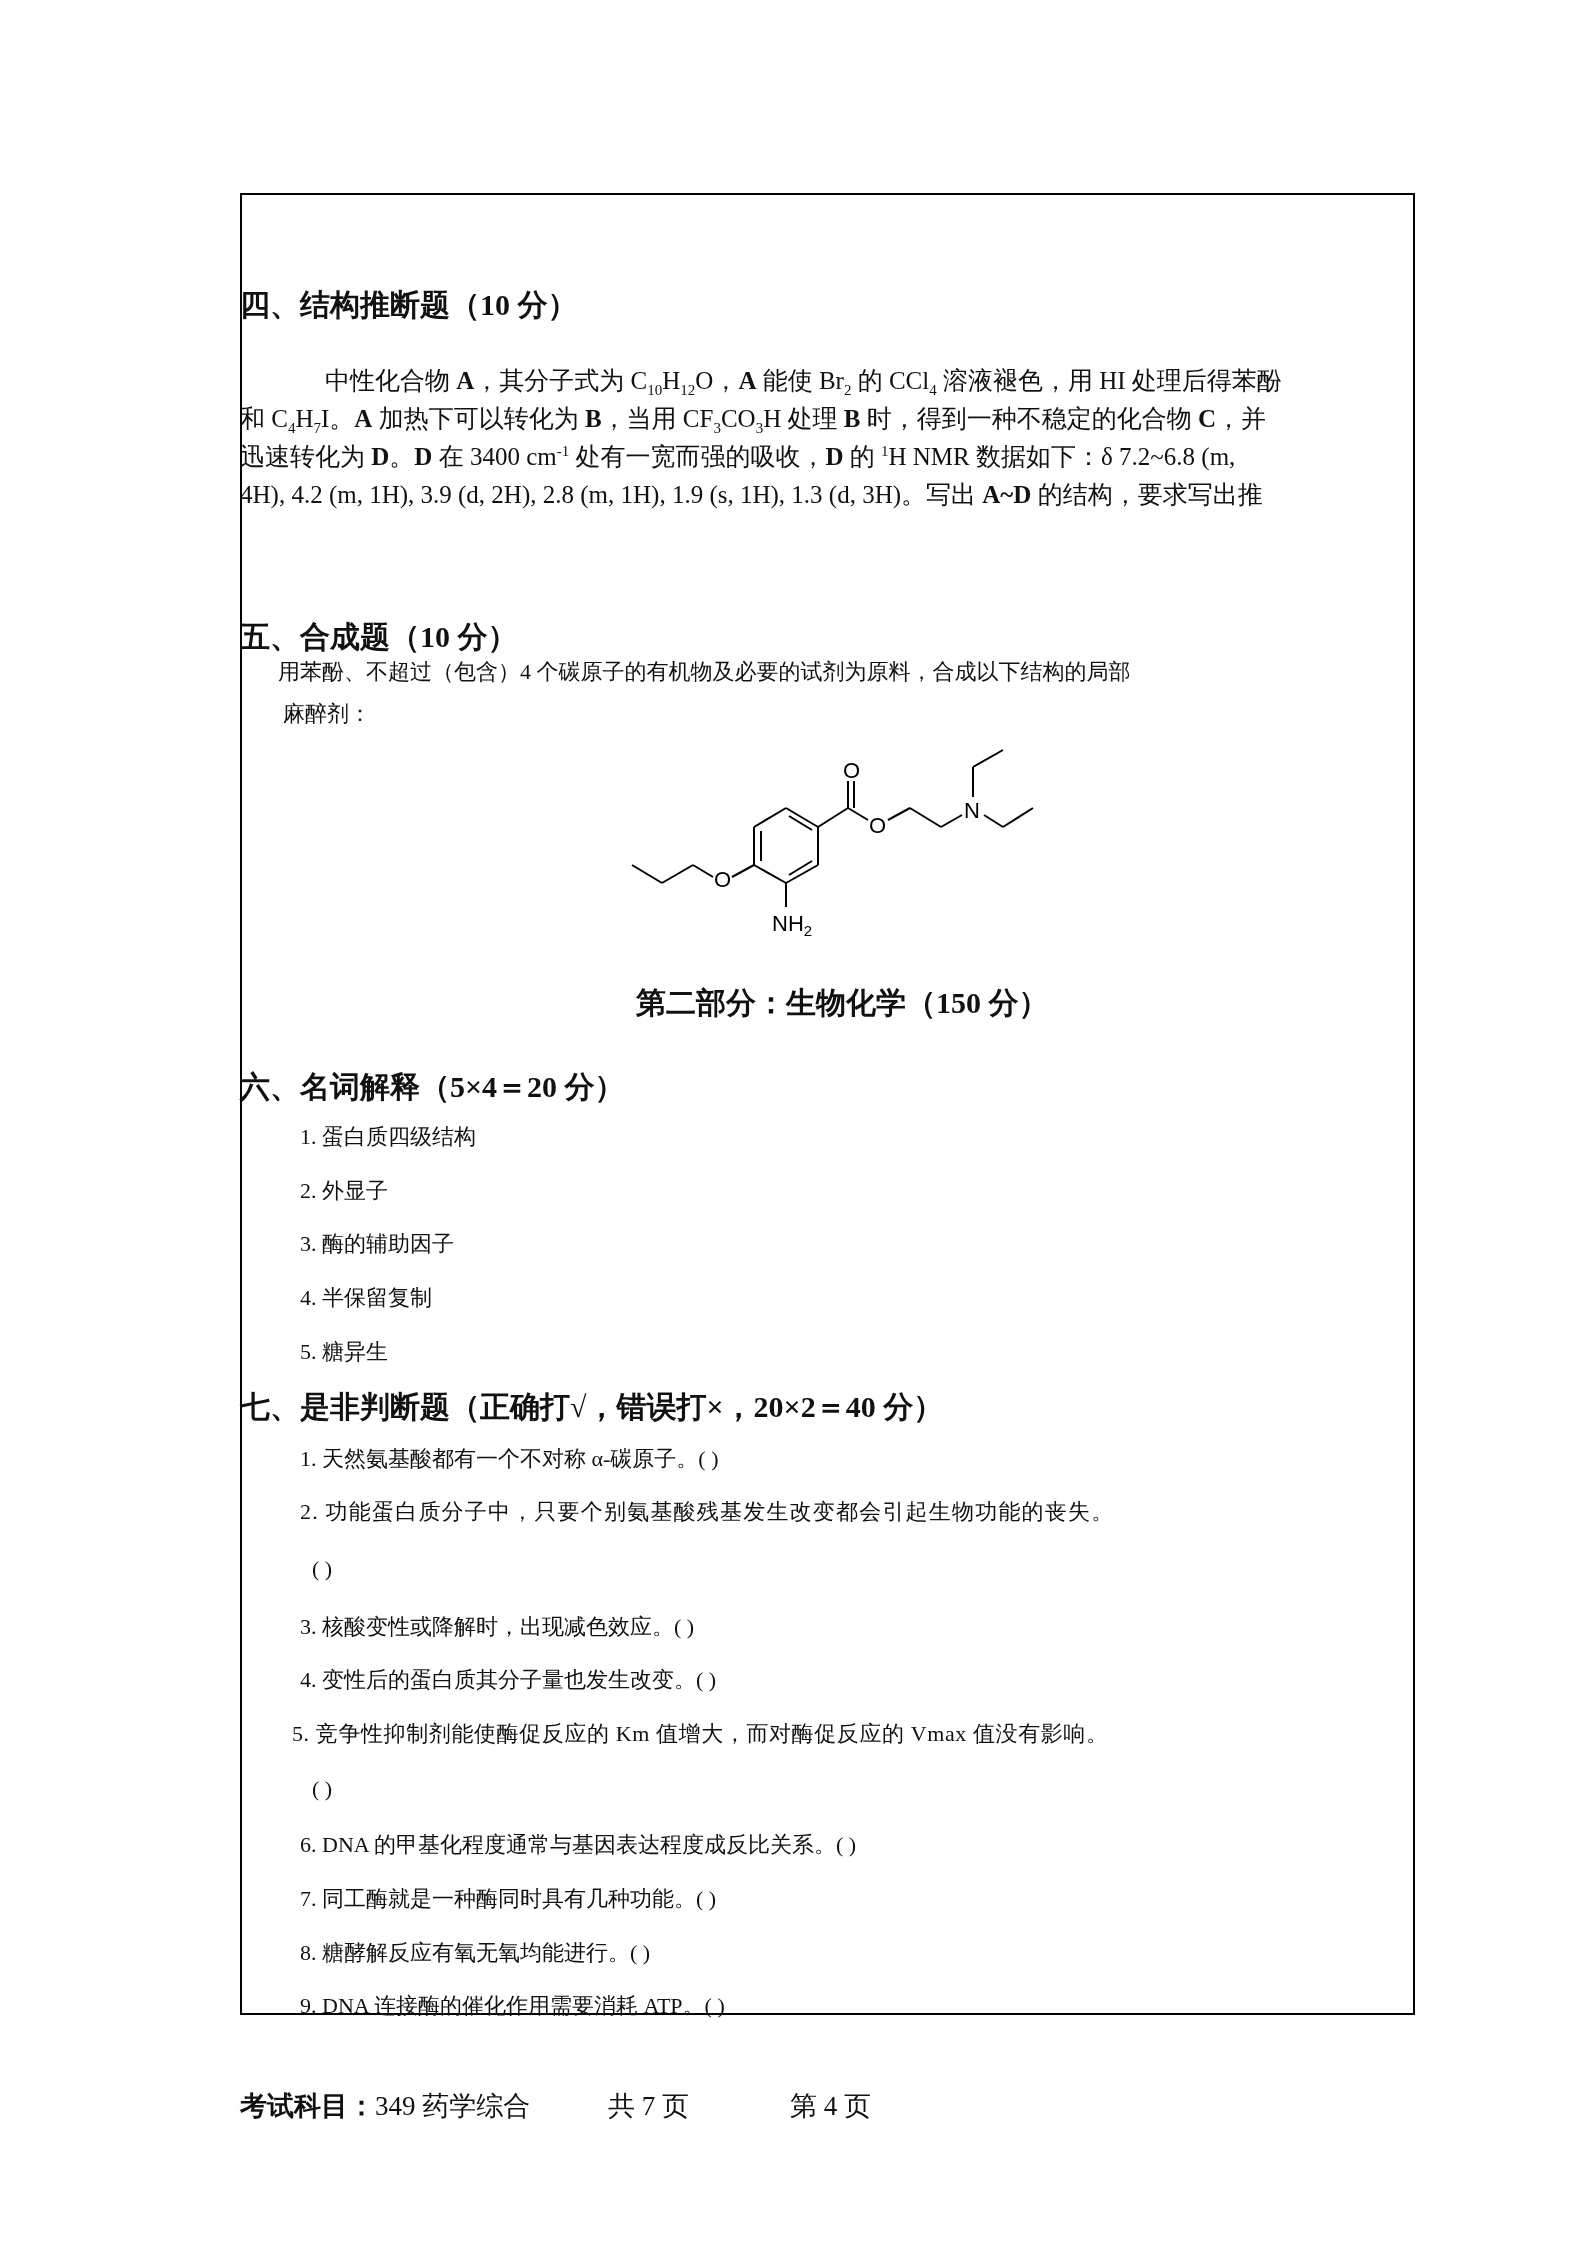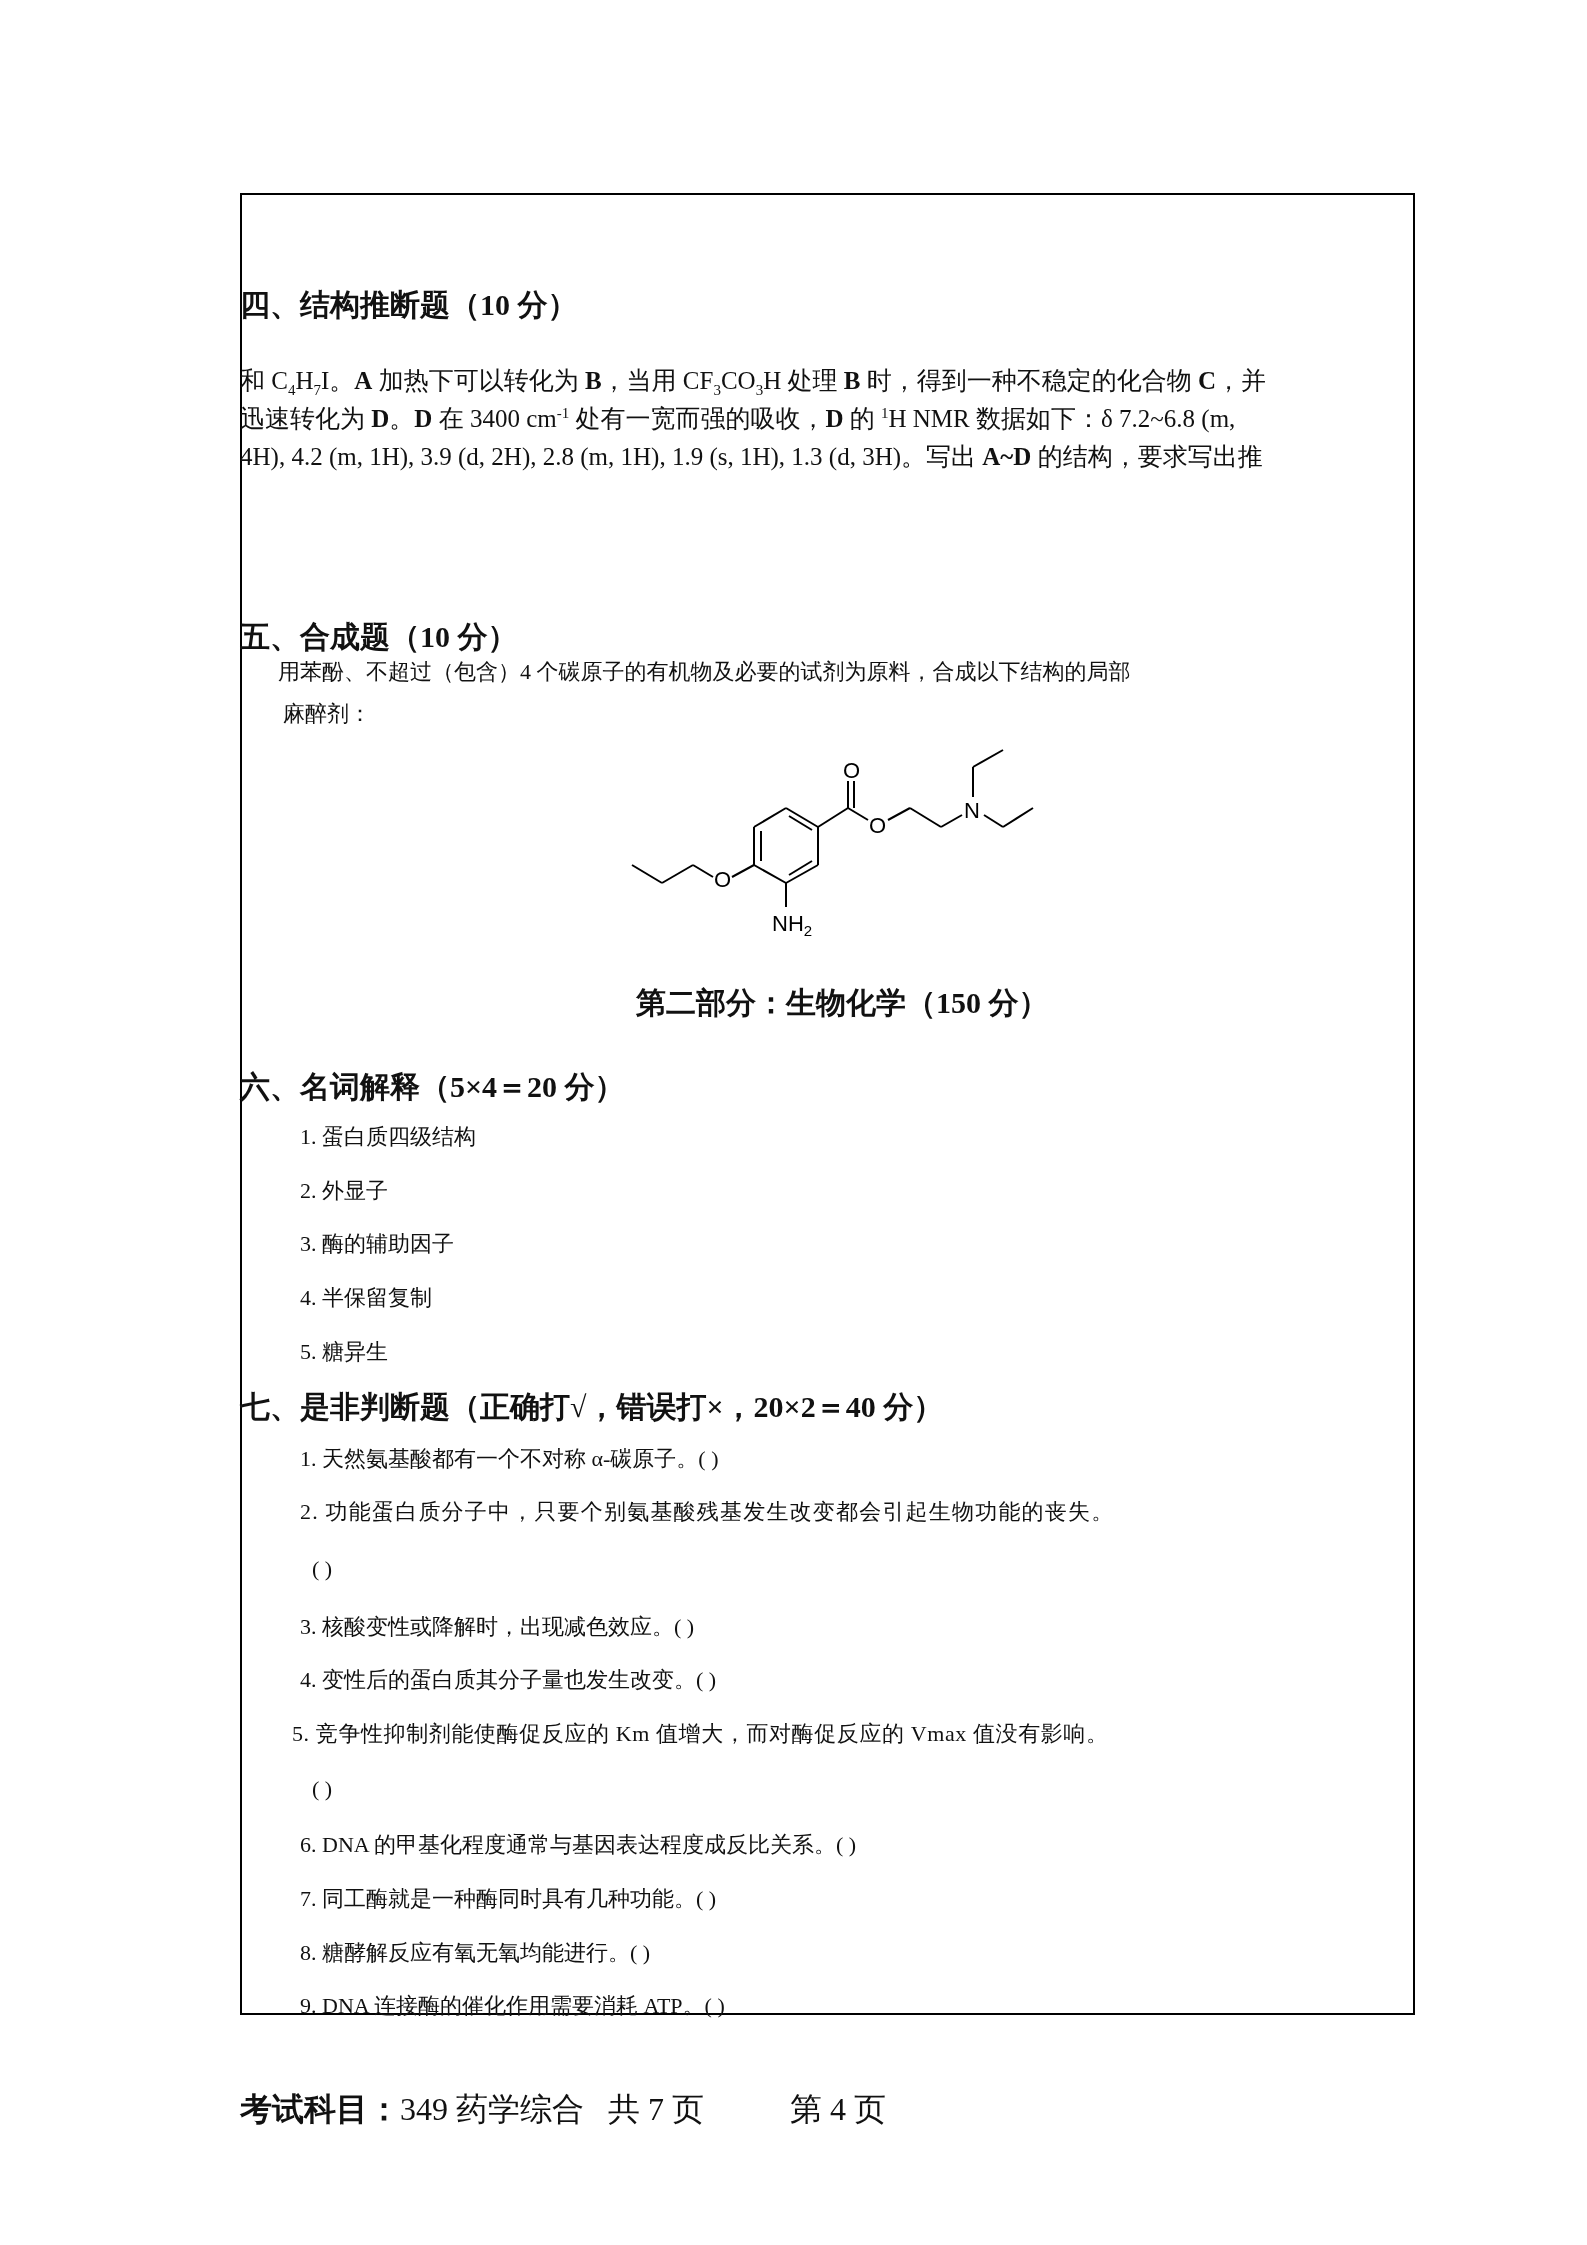--- a/index.html
+++ b/index.html
@@ -13,31 +13,34 @@
     border: 2px solid #000000; box-sizing: border-box;
   }
   .abs { position: absolute; white-space: nowrap; }
   .h { font-weight: bold; font-size: 30px; }
   .p { font-size: 22px; line-height: 38px; }
   .para { position: absolute; left: 240px; width: 1160px; font-size: 25px; line-height: 38px; text-align: justify; }
   .para .line { display: block; white-space: nowrap; }
   b { font-weight: bold; }
   sub, sup { font-size: 15px; line-height: 0; }
   .mol { position: absolute; left: 600px; top: 745px; }
-  .footer { position: absolute; top: 2088px; font-size: 32px; }
+  .footer { position: absolute; top: 2088px; font-size: 27px; }
   .footer .bold { font-weight: bold; }
 </style>
 </head>
 <body>
 
 <div class="frame"></div>
 
 <div class="abs h" style="left:240px; top:285px;">四、结构推断题（10 分）</div>
 
 <div class="para" style="top:362px;">
+  <span class="line" style="padding-left:85px;">
+    <span>中性化合物 </span><b>A</b><span>，其分子式为 C</span><sub>10</sub><span>H</span><sub>12</sub><span>O，</span><b>A</b><span> 能使 Br</span><sub>2</sub><span> 的 CCl</span><sub>4</sub><span> 溶液褪色，用 HI 处理后得苯酚</span>
+  </span>
   <span class="line">
     <span>和 C</span><sub>4</sub><span>H</span><sub>7</sub><span>I。</span><b>A</b><span> 加热下可以转化为 </span><b>B</b><span>，当用 CF</span><sub>3</sub><span>CO</span><sub>3</sub><span>H 处理 </span><b>B</b><span> 时，得到一种不稳定的化合物 </span><b>C</b><span>，并</span>
   </span>
   <span class="line">
     <span>迅速转化为 </span><b>D</b><span>。</span><b>D</b><span> 在 3400 cm</span><sup>-1</sup><span> 处有一宽而强的吸收，</span><b>D</b><span> 的 </span><sup>1</sup><span>H NMR 数据如下：δ 7.2~6.8 (m,</span>
   </span>
   <span class="line">
     <span>4H), 4.2 (m, 1H), 3.9 (d, 2H), 2.8 (m, 1H), 1.9 (s, 1H), 1.3 (d, 3H)。写出 </span><b>A~D</b><span> 的结构，要求写出推</span>
   </span>
 </div>

